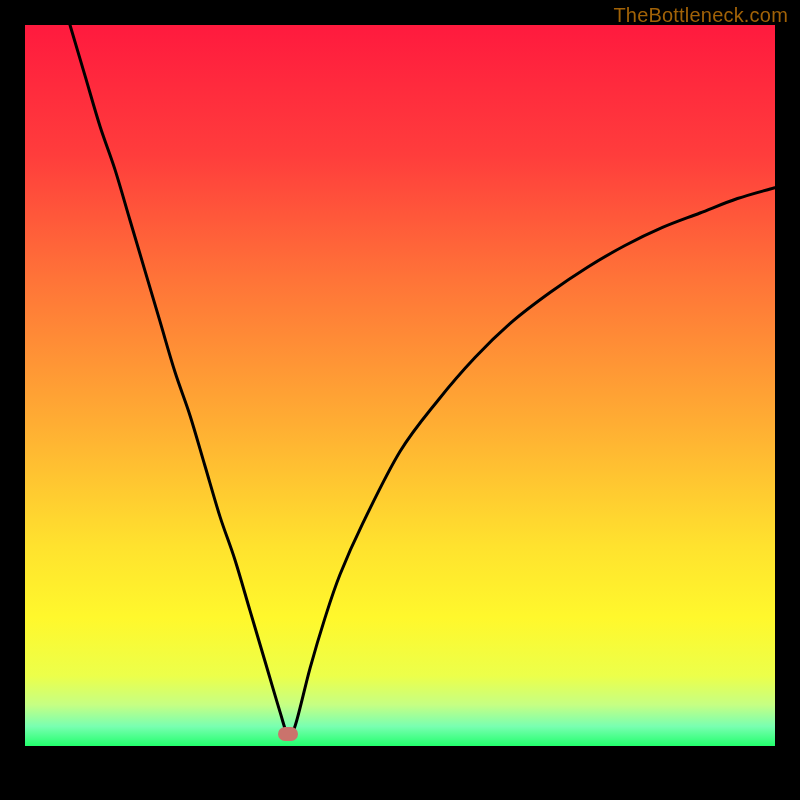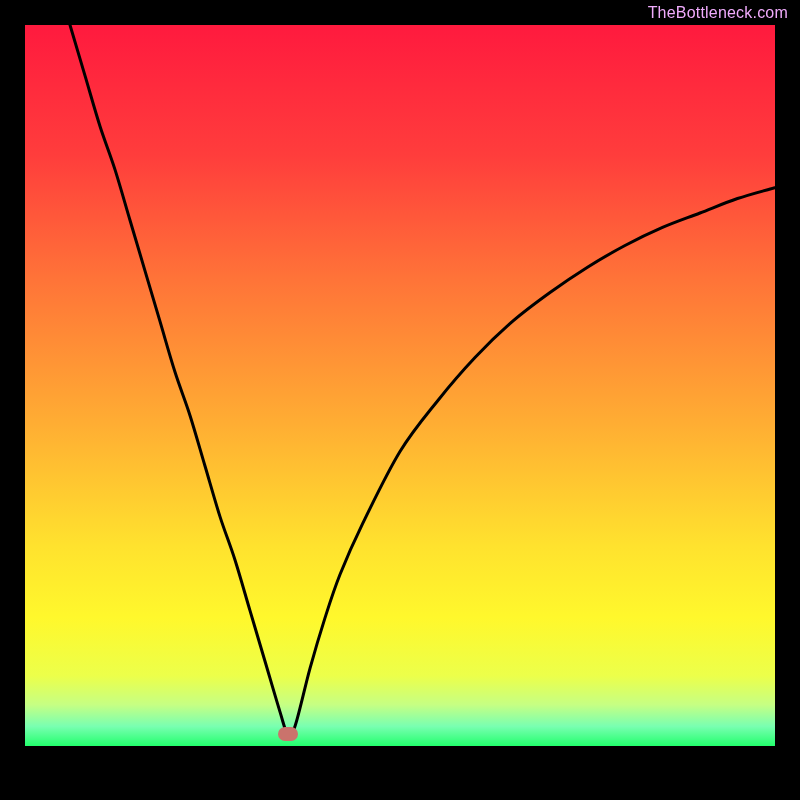--- a/index.html
+++ b/index.html
@@ -13,22 +13,22 @@
   }
   .stage {
     position: relative;
     width: 800px;
     height: 800px;
   }
   .watermark {
     position: absolute;
     top: 4px;
     right: 12px;
-    color: #f0abfc;
-    font-size: 16px;
+    color: #a16207;
+    font-size: 20px;
     font-weight: 500;
     letter-spacing: 0.2px;
     z-index: 10;
   }
   .frame {
     position: absolute;
     left: 25px;
     top: 25px;
     width: 750px;
     height: 750px;

